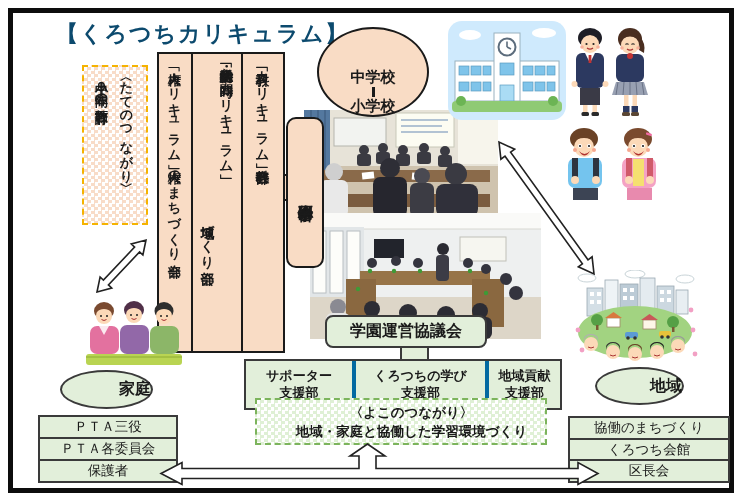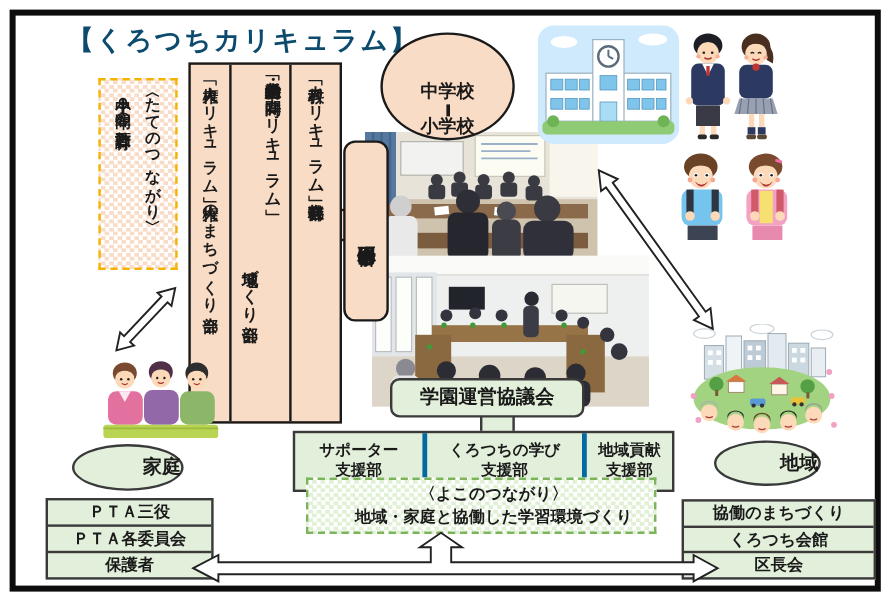--- a/index.html
+++ b/index.html
@@ -12,21 +12,21 @@
   .peach{background:#f9dcc5;border:2px solid #1a1a1a;}
   .green{background:#e2efda;border:2px solid #3a3a3a;}
   .checker-peach{background-color:#fff;background-image:repeating-conic-gradient(#f8dcc8 0% 25%,#ffffff 0% 50%);background-size:7px 7px;}
   .checker-green{background-color:#fff;background-image:repeating-conic-gradient(#dff0d5 0% 25%,#ffffff 0% 50%);background-size:7px 7px;padding-left:21px;}
   .dash-orange{border:2px dashed #f5b301;}
   .dash-green{border:2px dashed #7cb45c;}
   .oval{border-radius:50%;display:flex;align-items:center;justify-content:flex-end;font-weight:bold;font-family:Liberation Serif, serif;}
   .flexc{display:flex;align-items:center;justify-content:center;}
   .col-block{left:157px;top:52px;width:128px;height:301px;background:#f9dcc5;border:2px solid #1a1a1a;}
   .col-div{position:absolute;top:0;width:2px;height:100%;background:#1a1a1a;}
-  .row3{display:flex;flex-direction:column;font-weight:bold;text-align:center;}
+  .row3{display:flex;flex-direction:column;font-weight:normal;text-align:center;}
   .row3 > div{flex:1;display:flex;align-items:center;justify-content:center;}
   .row3 > div + div{border-top:2px solid #3a3a3a;}
   .cells{display:flex;}
   .cells > div{display:flex;flex-direction:column;align-items:center;justify-content:center;font-weight:bold;line-height:1.25;font-size:13px;}
   .cells > div + div{border-left:4px solid #0369a1;text-align:center;}
   svg{display:block;}
   .overlay{left:0;top:0;pointer-events:none;}
 </style>
 </head>
 <body>

